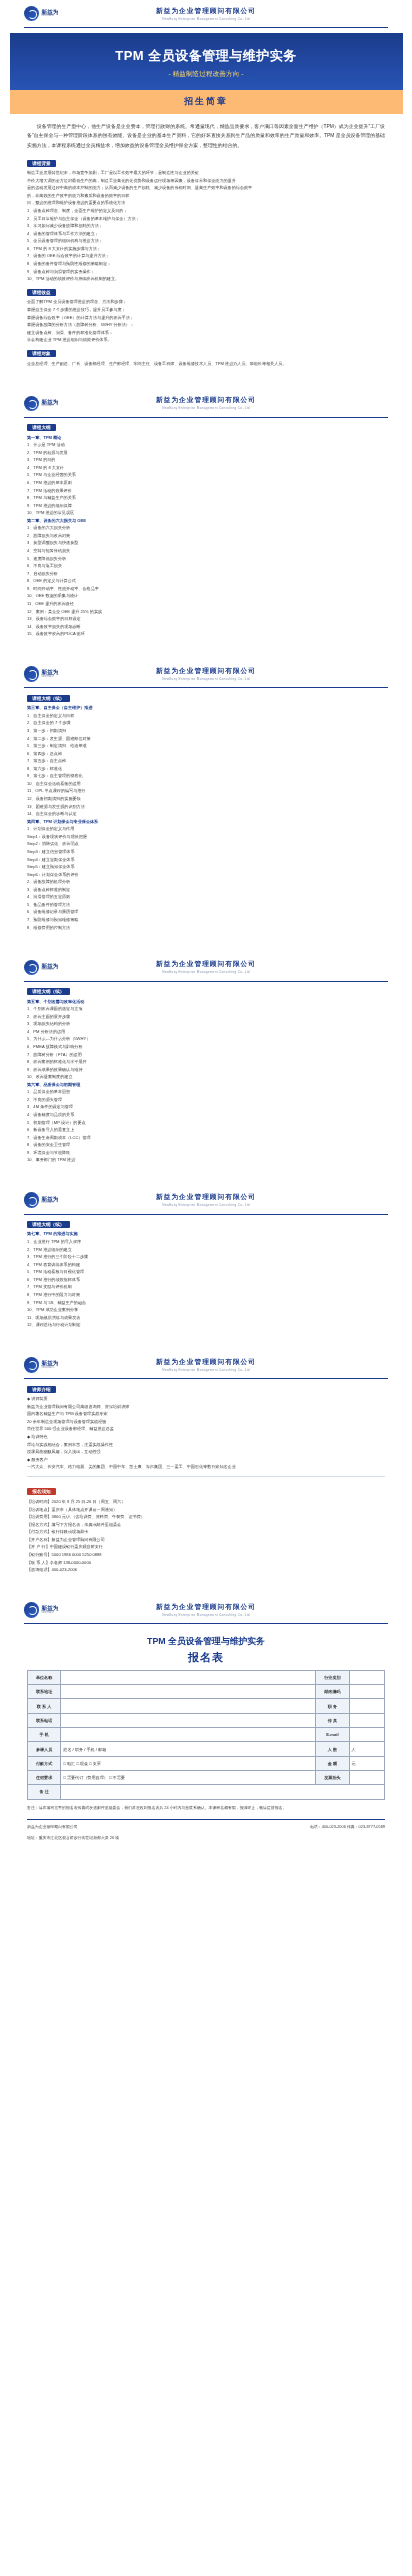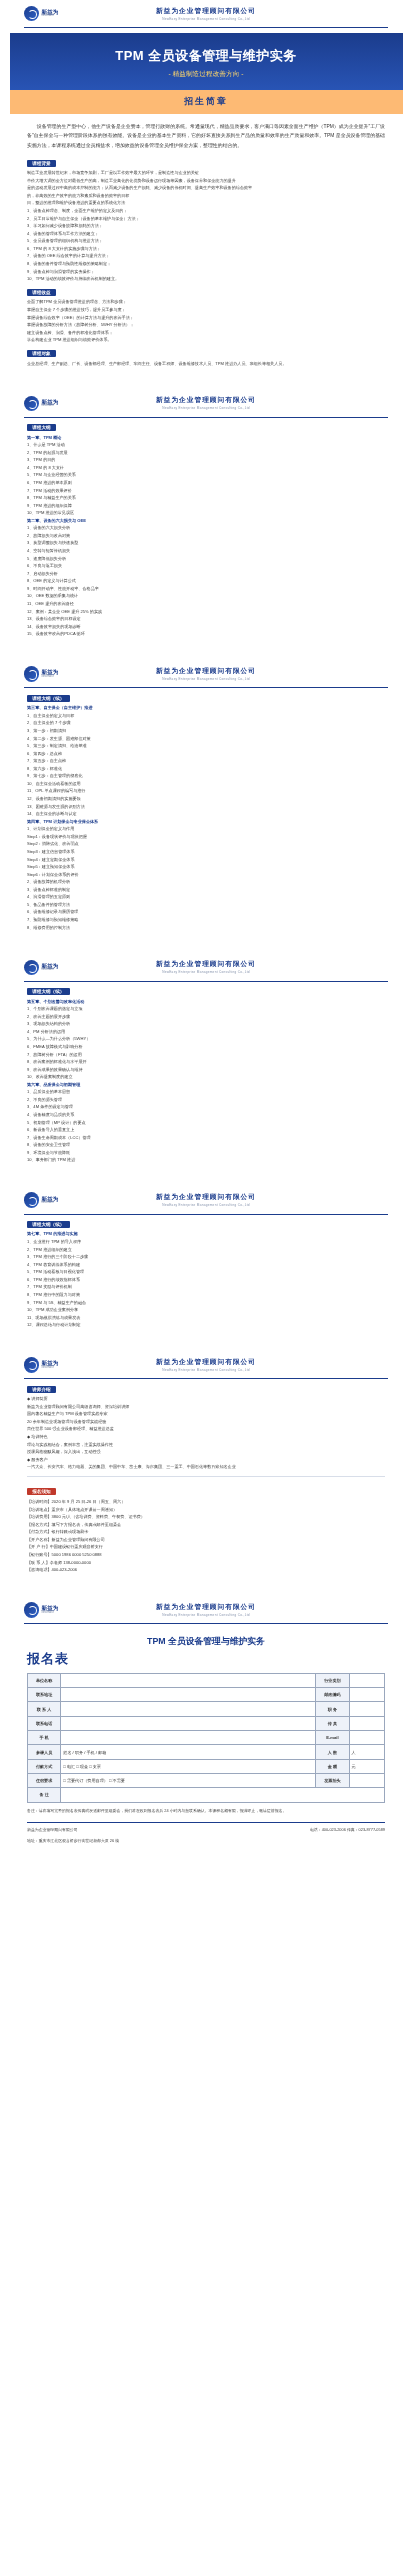--- a/index.html
+++ b/index.html
@@ -31,21 +31,21 @@
   .sec-title.alt{background:#c0392b;}
   .blk{font-size:4.1px;line-height:1.85;color:#3a3a3a;}
   .blk p{margin:0;}
   .blk .b{font-weight:bold;color:#1b3c8c;}
   .hr-thin{border:0;border-top:0.5px solid #d8dee9;margin:5.2px 0;}
   .spacer{height:13.4px;}
   .pagegap{height:9.3px;}
 
   
   .form-title{text-align:center;font-size:8.8px;font-weight:bold;color:#1b3c8c;margin:11.3px 0 2.1px 0;}
-  .form-sub{font-size:13px;font-weight:bold;color:#1b3c8c;margin:0 0 5.2px 0;letter-spacing:1px;}
+  .form-sub{text-align:center;font-size:11px;font-weight:bold;color:#1b3c8c;margin:0 0 5.2px 0;letter-spacing:1px;}
   table.form{width:100%;border-collapse:collapse;font-size:4.1px;}
   table.form td{border:0.5px solid #9aa7bd;height:11.3px;padding:1px 2.1px;color:#333;}
   td.lbl{background:#eef2f9;text-align:center;width:28px;font-weight:bold;}
   td.tall{height:24px;}
   .foot-note{font-size:3.9px;line-height:1.9;color:#444;margin-top:4.1px;}
   .foot-bar{margin-top:8.2px;border-top:1px solid #1b3c8c;padding-top:3.1px;font-size:3.9px;color:#444;line-height:1.8;display:flex;justify-content:space-between;}
 </style>
 </head>
 <body>
 

